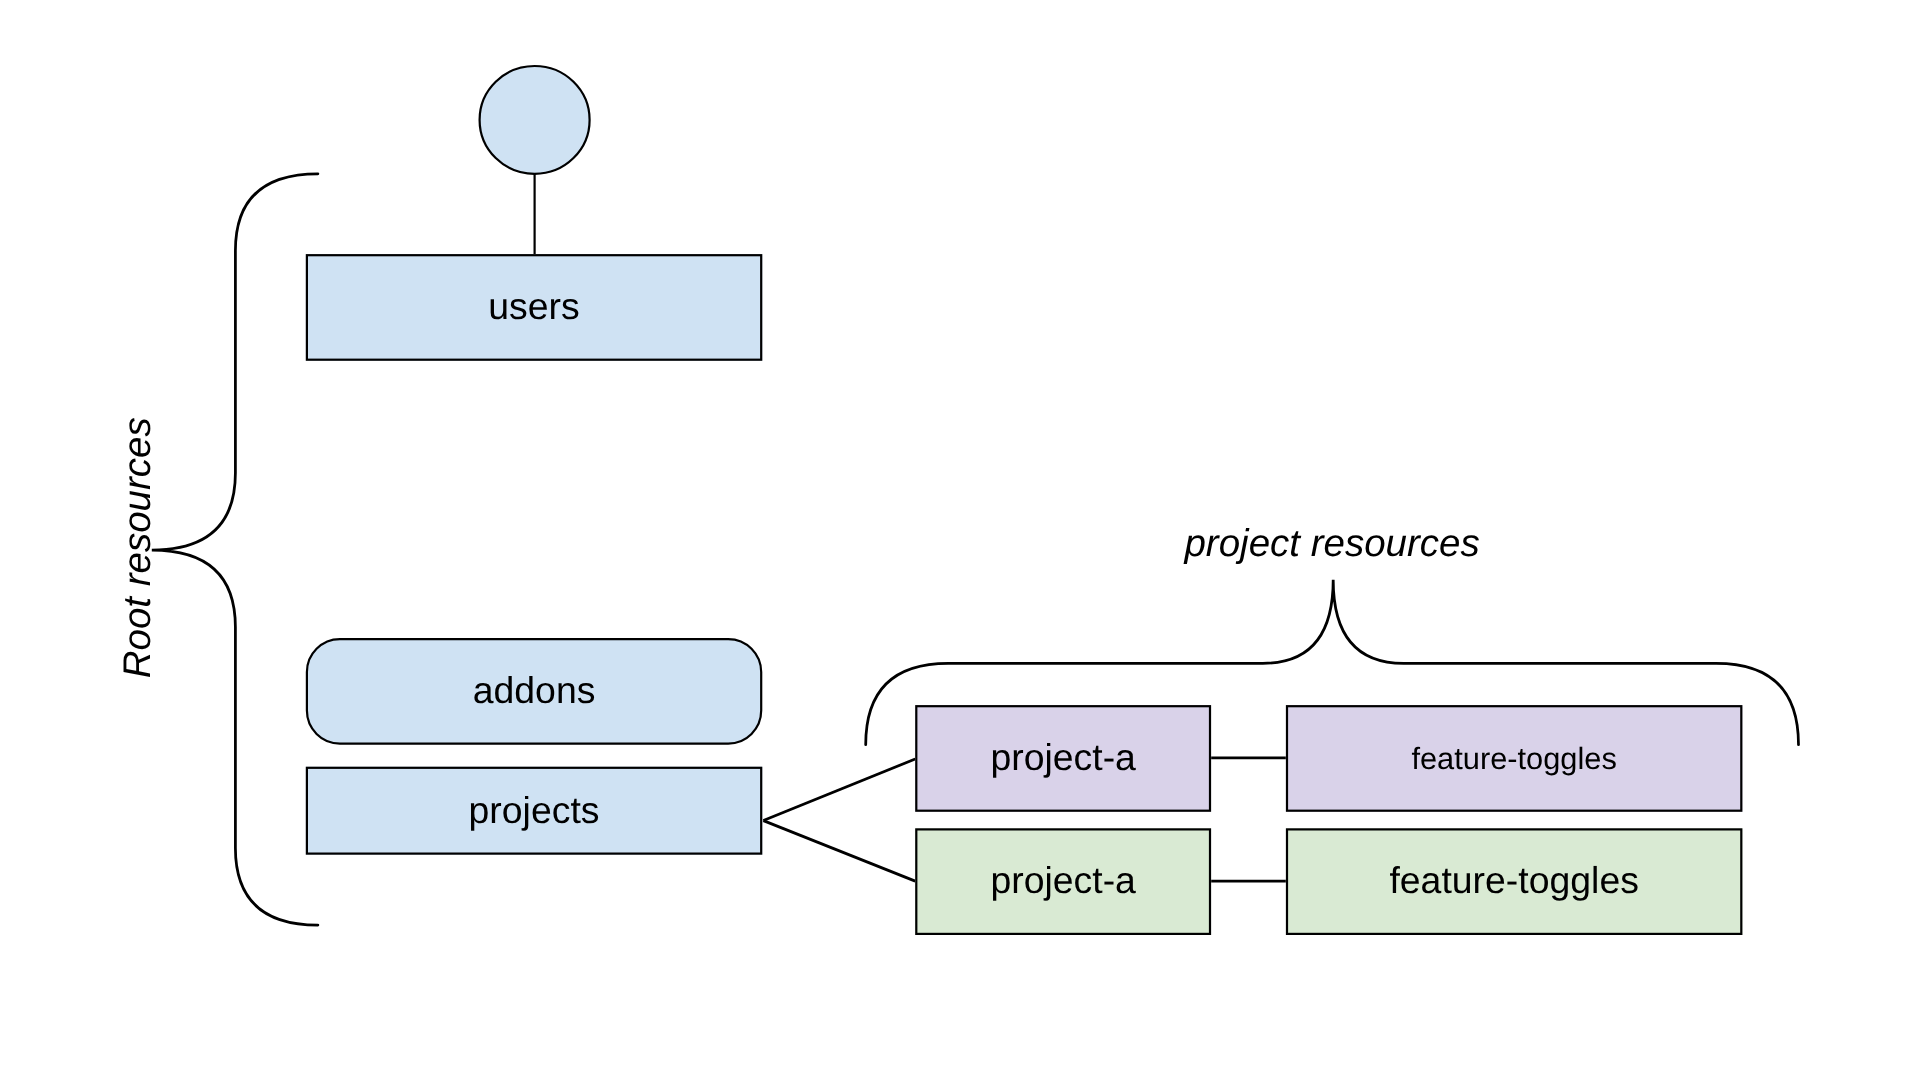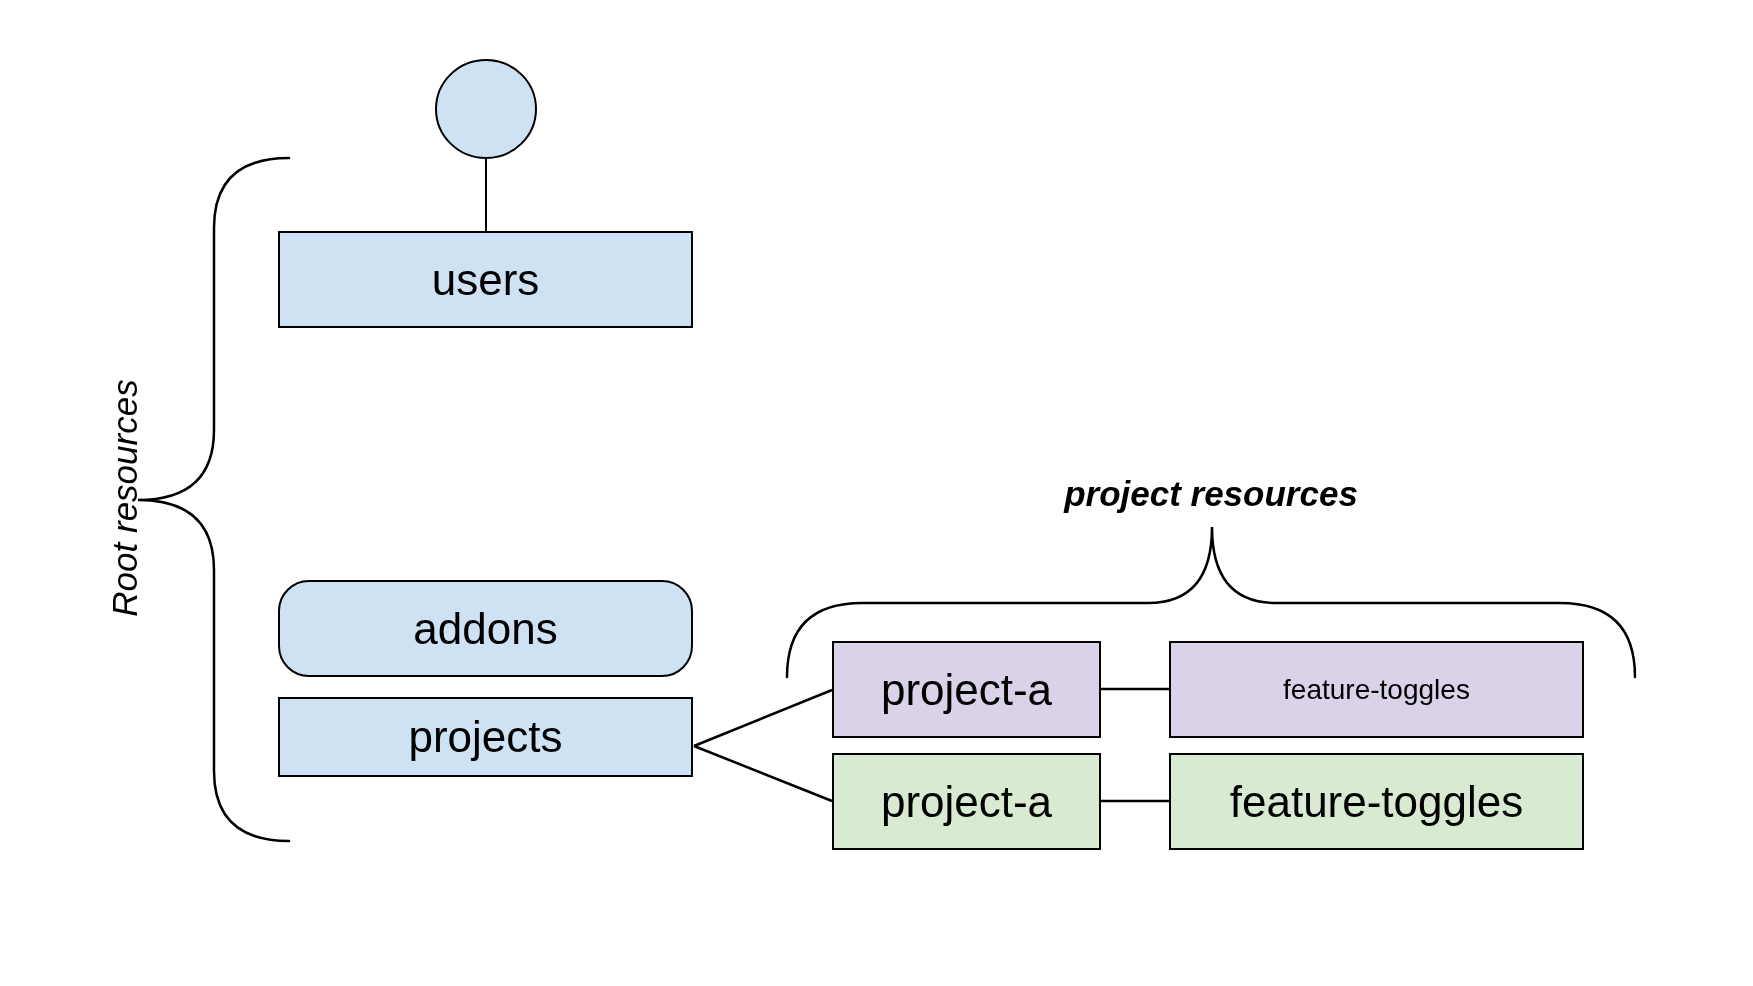--- a/index.html
+++ b/index.html
@@ -23,21 +23,21 @@
   }
   .node {
     position: absolute;
     box-sizing: border-box;
     border: 2px solid #000000;
     display: flex;
     align-items: center;
     justify-content: center;
   }
   .node-label {
-    font-size: 44px;
+    font-size: 34px;
     color: #000000;
     white-space: nowrap;
   }
   .node-label.small {
     font-size: 28px;
   }
   .brace-label {
     position: absolute;
     display: flex;
     align-items: center;
@@ -68,21 +68,21 @@
 
     <line x1="694" y1="746" x2="832" y2="690" stroke="#000000" stroke-width="2.5"></line>
     <line x1="694" y1="746" x2="832" y2="801" stroke="#000000" stroke-width="2.5"></line>
 
     <line x1="1101" y1="689" x2="1169" y2="689" stroke="#000000" stroke-width="2.5"></line>
     <line x1="1101" y1="801" x2="1169" y2="801" stroke="#000000" stroke-width="2.5"></line>
   </svg>
 
   <div class="brace-label vertical" style="left:-35px; top:476px; width:320px; height:44px;">Root resources</div>
 
-  <div class="brace-label" style="left:1011px; top:472px; width:400px; height:44px;font-weight:bold;">project resources</div>
+  <div class="brace-label" style="left:1011px; top:472px; width:400px; height:44px;">project resources</div>
 
   <div class="node" style="left: 278px; top: 231px; width: 415px; height: 97px; background-color: rgb(207, 226, 243);">
     <span class="node-label">users</span>
   </div>
 
 
 
   <div class="node" style="left: 278px; top: 580px; width: 415px; height: 97px; background-color: rgb(207, 226, 243); border-radius: 31px;">
     <span class="node-label">addons</span>
   </div>

